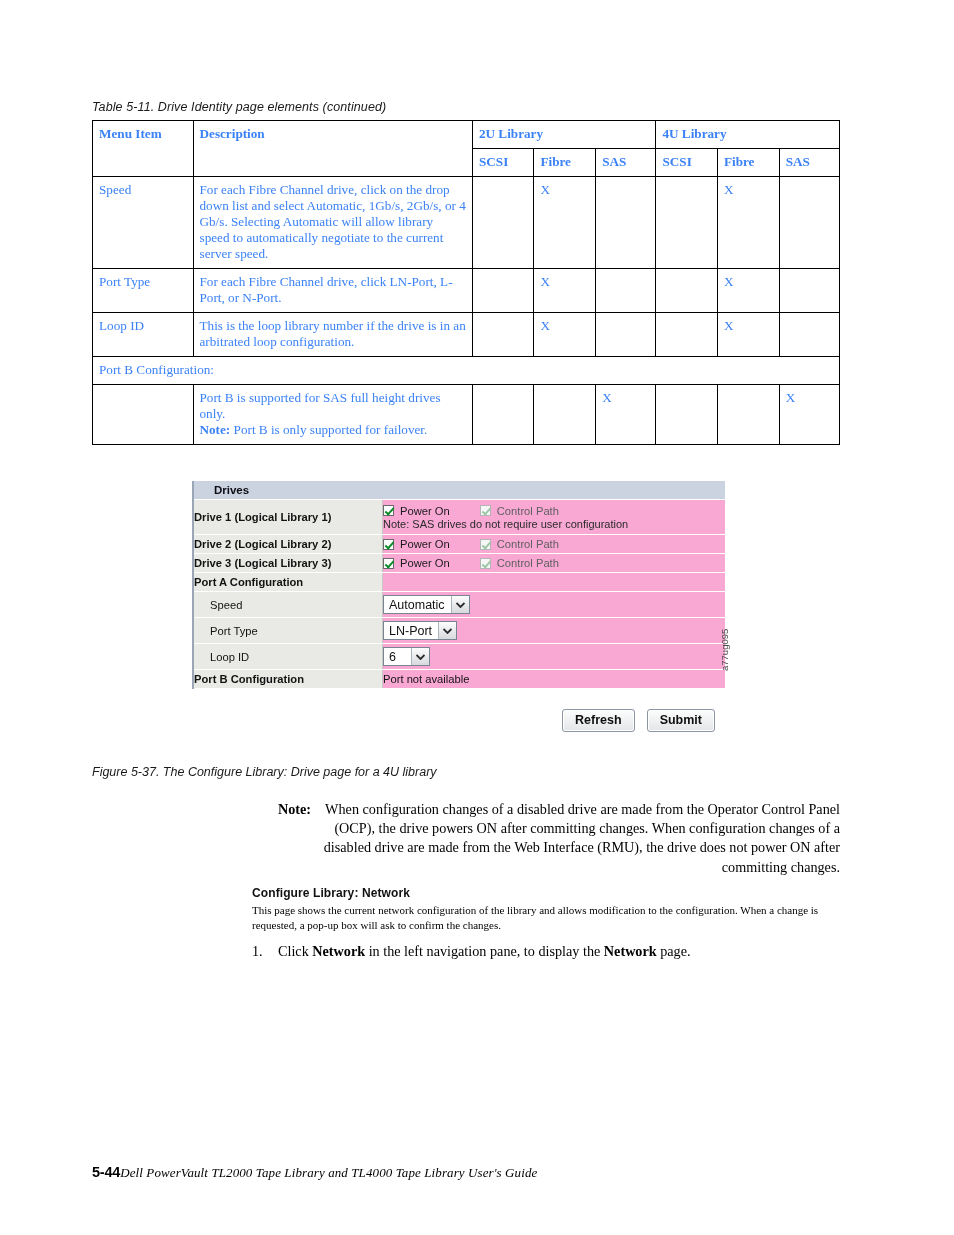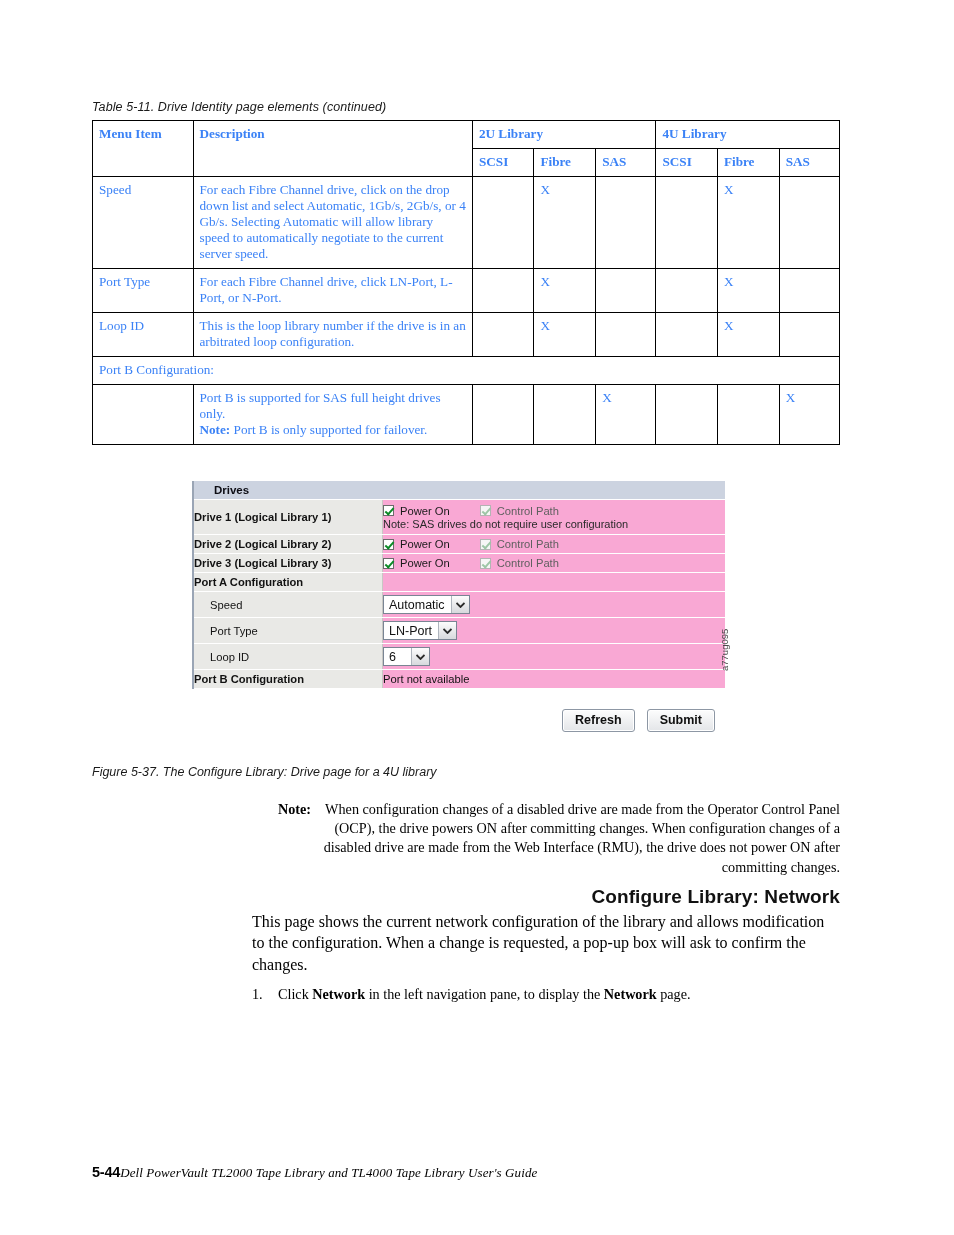--- a/index.html
+++ b/index.html
@@ -257,30 +257,29 @@
   
   .section {
     position: absolute;
     left: 252px;
     top: 886px;
     width: 588px;
   }
   .section h2 {
     margin: 0 0 3px 0;
     font-family: "Liberation Sans", sans-serif;
-    font-size: 19px;
+    font-size: 12px;
     font-weight: bold;
     color: #111;
     letter-spacing: 0.1px;
-    text-align: right;
   }
   .section p.body {
     margin: 0;
     font-family: "Liberation Serif", serif;
-    font-size: 16px;
+    font-size: 11px;
     line-height: 1.33;
   }
   .steplist {
     margin: 10px 0 0 0;
     padding: 0;
     list-style: none;
     font-family: "Liberation Serif", serif;
     font-size: 14.2px;
     line-height: 1.33;
   }

